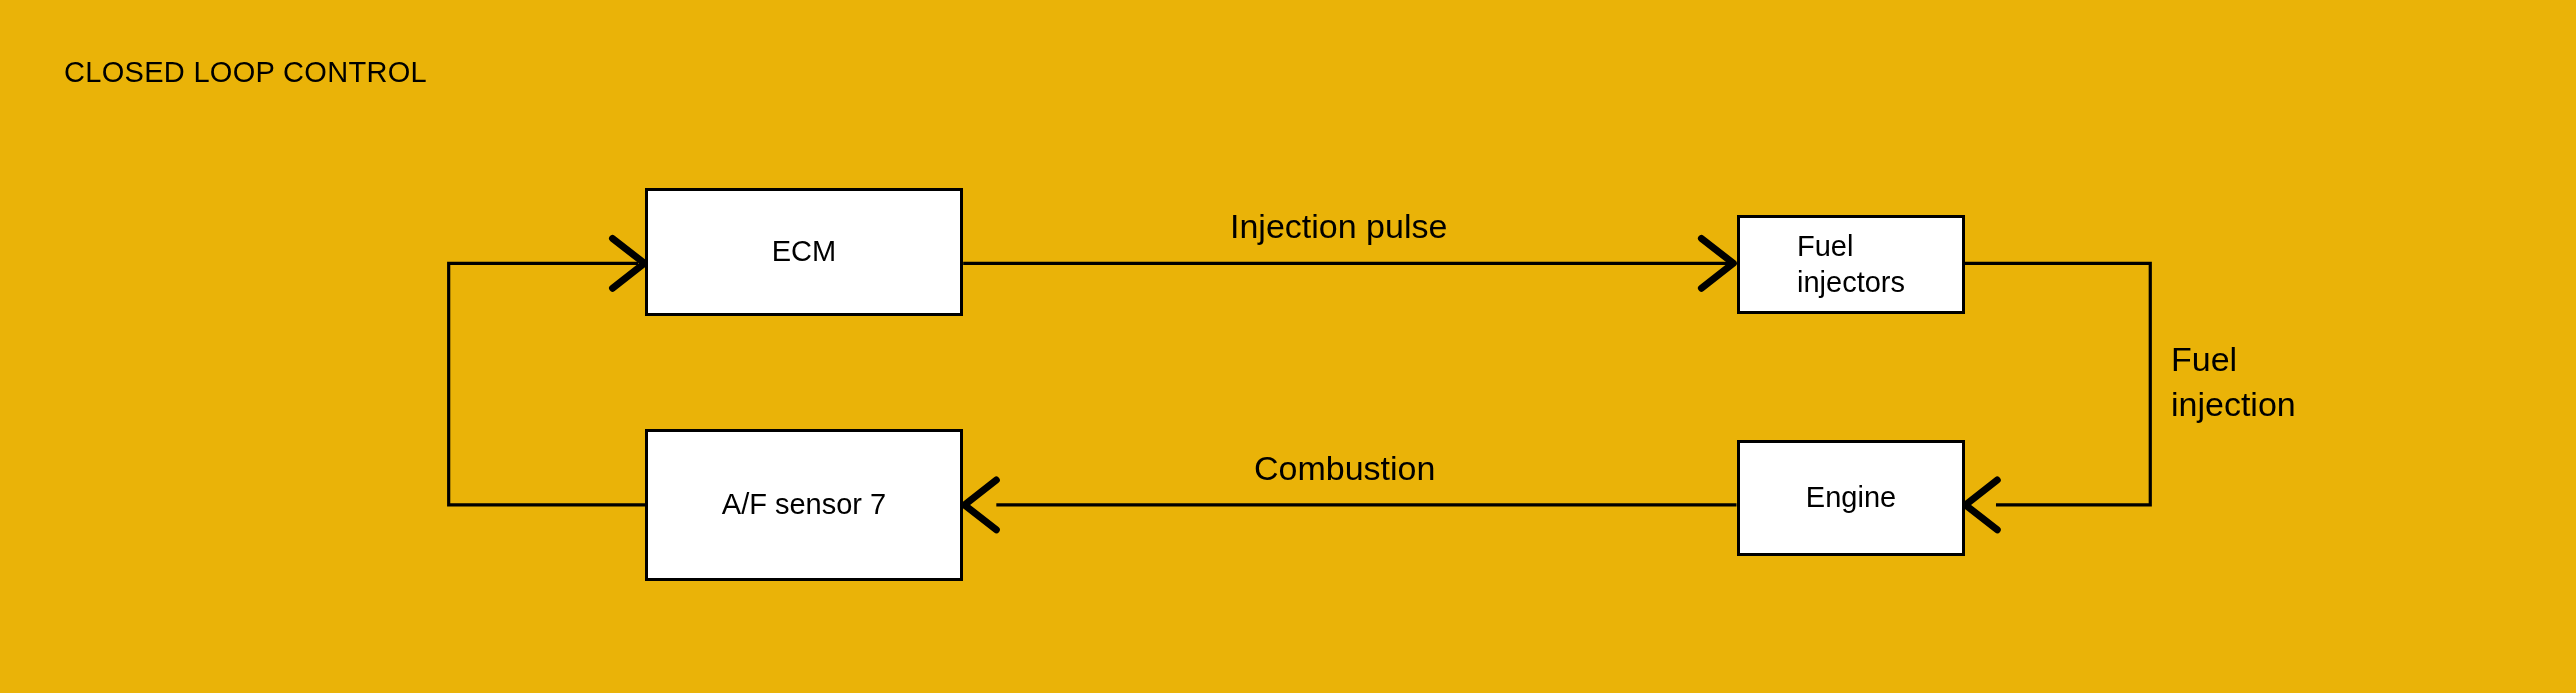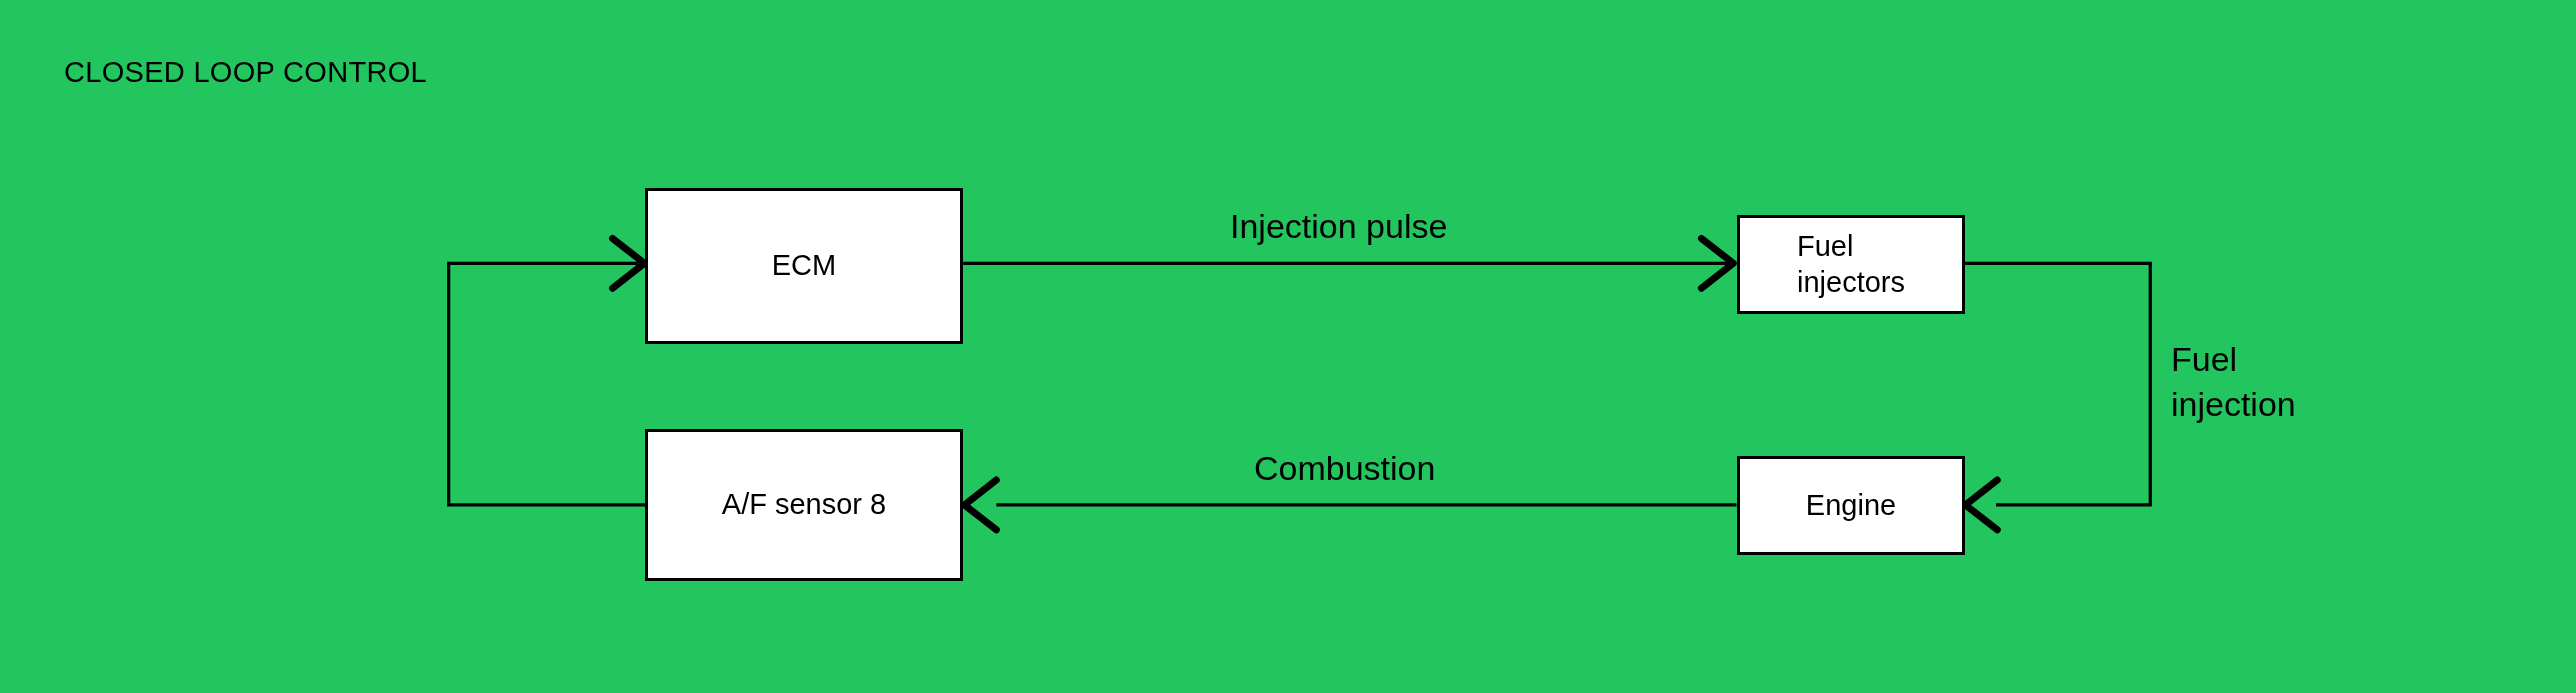--- a/index.html
+++ b/index.html
@@ -8,21 +8,21 @@
     background: #ffffff;
   }
   body {
     font-family: "Liberation Sans", sans-serif;
     color: #000000;
   }
   #canvas {
     position: relative;
     width: 2576px;
     height: 693px;
-    background: #22c55e;
+    background: #eab308;
     overflow: hidden;
   }
   #diagram-svg {
     position: absolute;
     left: 0;
     top: 0;
     width: 2576px;
     height: 693px;
   }
   .node-box {
@@ -54,24 +54,24 @@
   }
   #page-title {
     position: absolute;
     font-size: 29px;
     letter-spacing: 0.3px;
     color: #000000;
     white-space: nowrap;
   }
 
   
-  #node-ecm        { left: 645px; top: 188px; width: 318px; height: 156px; }
+  #node-ecm        { left: 645px; top: 188px; width: 318px; height: 128px; }
   #node-af-sensor  { left: 645px; top: 429px; width: 318px; height: 152px; }
   #node-injectors  { left: 1737px; top: 215px; width: 228px; height: 99px; }
-  #node-engine     { left: 1737px; top: 456px; width: 228px; height: 99px; }
+  #node-engine     { left: 1737px; top: 440px; width: 228px; height: 116px; }
 
   #page-title                 { left: 64px;  top: 56px; }
   #label-injection-pulse      { left: 1230px; top: 204px; }
   #label-combustion           { left: 1230px; top: 446px; margin-left: 24px; }
   #label-feedback-signal      { left: 247px;  top: 337px; }
   #label-fuel-injection       { left: 2171px; top: 337px; }
 </style>
 </head>
 <body>
 
@@ -114,21 +114,21 @@
   <div class="node-box" id="node-injectors">
     <span class="node-label">Fuel
 injectors</span>
   </div>
 
   <div class="node-box" id="node-engine">
     <span class="node-label center">Engine</span>
   </div>
 
   <div class="node-box" id="node-af-sensor">
-    <span class="node-label center">A/F sensor 8</span>
+    <span class="node-label center">A/F sensor 7</span>
   </div>
 
   <div class="edge-label" id="label-injection-pulse">Injection pulse</div>
 
   <div class="edge-label" id="label-fuel-injection">Fuel
 injection</div>
 
   <div class="edge-label" id="label-combustion">Combustion</div>
 
 

